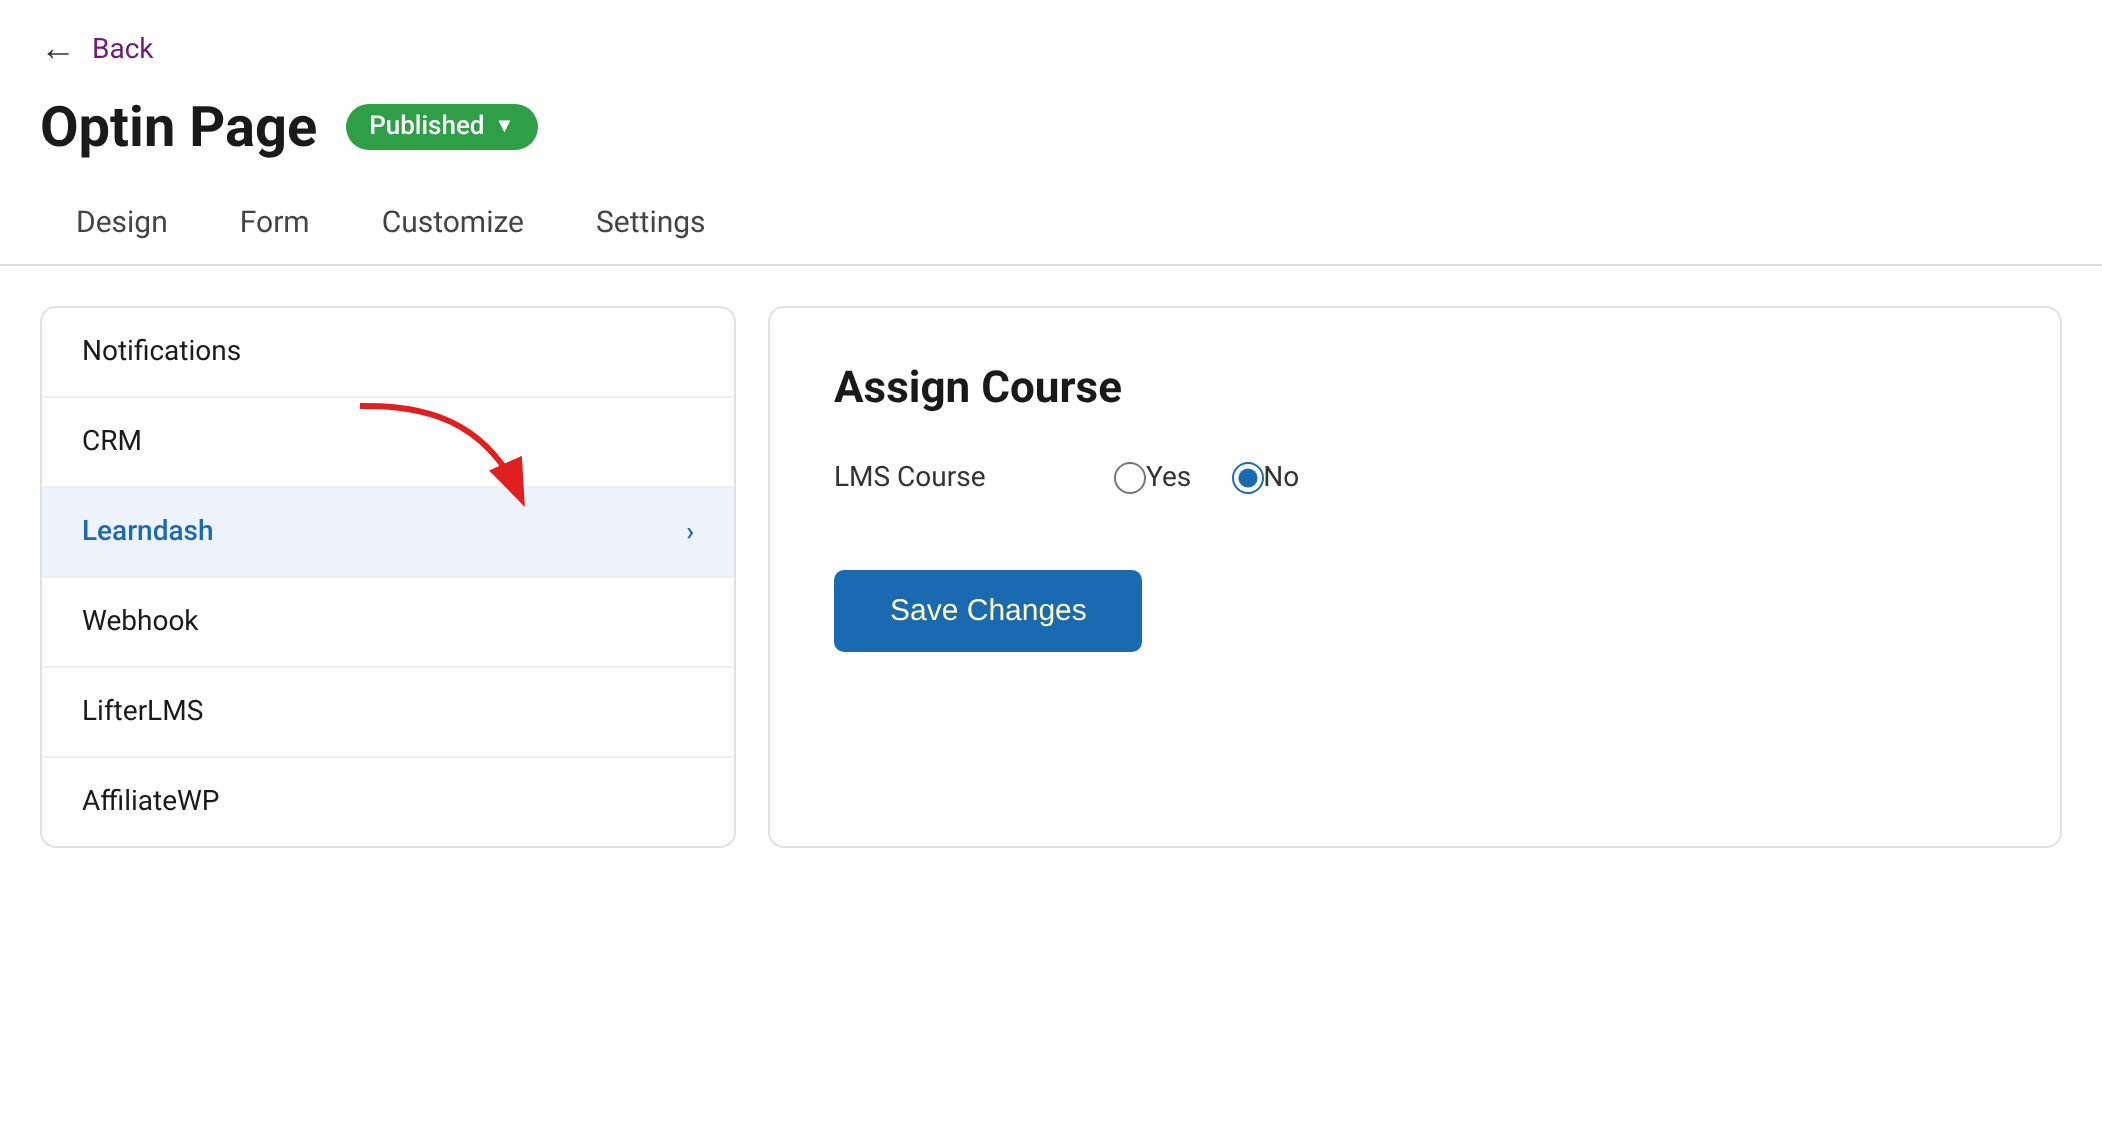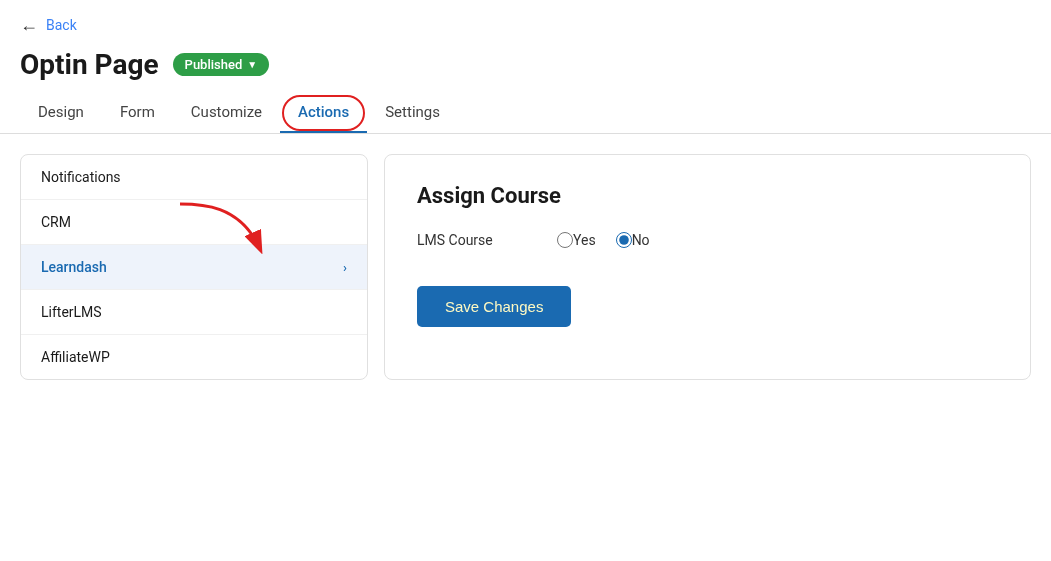--- a/index.html
+++ b/index.html
@@ -18,21 +18,21 @@
     }
 
     .back-arrow {
       font-size: 18px;
       color: #333;
       cursor: pointer;
     }
 
     .back-label {
       font-size: 14px;
-      color: #3b82f6;
+      color: #701a75;
     }
 
     .page-header {
       display: flex;
       align-items: center;
       padding: 4px 20px 12px 20px;
       gap: 14px;
     }
 
     .page-title {
@@ -235,42 +235,41 @@
 <div class="tabs-bar">
   <div class="tab">
     <span>Design</span>
   </div>
   <div class="tab">
     <span>Form</span>
   </div>
   <div class="tab">
     <span>Customize</span>
   </div>
-  <div class="tab active circled" style="position:relative;">
-    <span>Actions</span>
-    <div class="tab-circle-overlay"></div>
-  </div>
   <div class="tab">
     <span>Settings</span>
   </div>
 </div>
 
 <div class="main-content">
 
   <div class="sidebar-wrapper">
     <div class="sidebar">
       <div class="sidebar-item">
         <span>Notifications</span>
       </div>
       <div class="sidebar-item">
         <span>CRM</span>
       </div>
       <div class="sidebar-item active">
         <span>Learndash</span>
         <span class="sidebar-chevron">›</span>
+      </div>
+      <div class="sidebar-item">
+        <span>Webhook</span>
       </div>
       <div class="sidebar-item">
         <span>LifterLMS</span>
       </div>
       <div class="sidebar-item">
         <span>AffiliateWP</span>
       </div>
     </div>
 
     <svg class="red-arrow-svg" width="120" height="80" viewBox="0 0 120 80">

